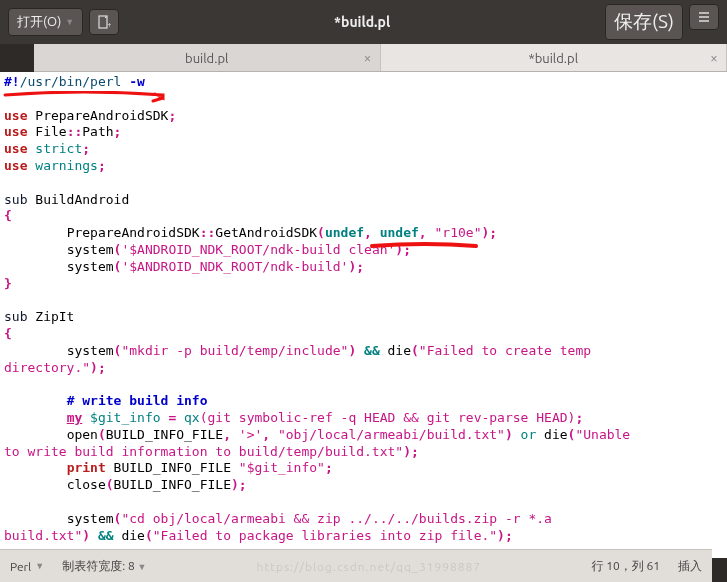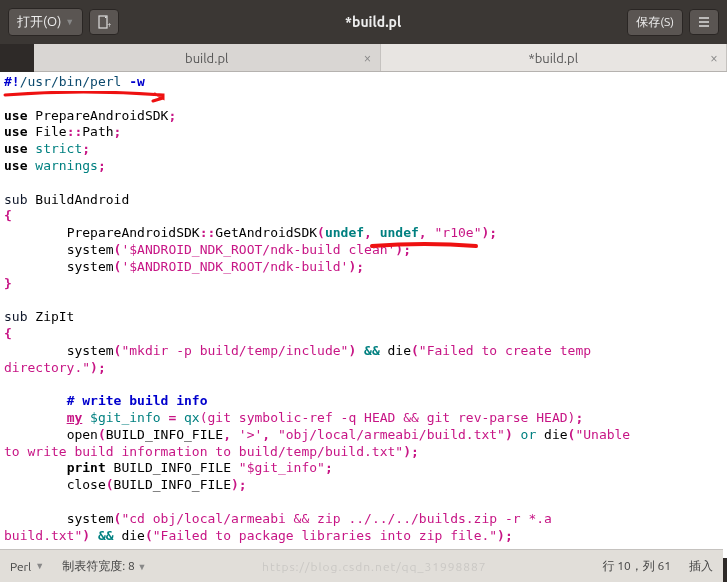--- a/index.html
+++ b/index.html
@@ -5,45 +5,45 @@
 * { margin:0; padding:0; box-sizing:border-box; }
 body { font-family:"Ubuntu",sans-serif; background:#2e2a28; width:727px; height:582px; overflow:hidden; position:relative; }
 .titlebar { background:#3b3734; height:44px; display:flex; align-items:center; color:#ddd; font-size:13px; }
 .tb-left { display:flex; gap:6px; align-items:center; padding-left:8px; }
 .btn-open { background:#5a5552; border:1px solid #2a2624; border-radius:4px; padding:4px 8px; color:#eee; display:flex; align-items:center; gap:4px; font-size:13px; }
 .icon-btn { background:#5a5552; border:1px solid #2a2624; border-radius:4px; width:30px; height:26px; display:flex; align-items:center; justify-content:center; color:#eee; }
 .tb-center { flex:1; text-align:center; line-height:1.2; }
 .tb-title { font-weight:bold; color:#eee; font-size:14px; }
 .tb-path { color:#aaa; font-size:11px; }
 .tb-right { display:flex; gap:6px; padding-right:8px; }
-.btn-save { background:#5a5552; border:1px solid #2a2624; border-radius:4px; padding:4px 8px; color:#eee; font-size:12px; }
+.btn-save { background:#5a5552; border:1px solid #2a2624; border-radius:4px; padding:4px 8px; color:#eee; font-size:19px; }
 .tabs { height:28px; background:#d9d6d3; display:flex; border-bottom:1px solid #b5b2af;margin-left:34px; }
 .tab { flex:1; display:flex; align-items:center; justify-content:center; position:relative; font-size:13px; color:#555; border-right:1px solid #c5c2bf; }
 .tab.active { background:#e8e5e2; }
 .tab-close { position:absolute; right:8px; color:#888; font-size:14px; }
 .editor { background:#fff; height:486px; overflow:hidden; padding:2px 4px; font-family:"DejaVu Sans Mono",monospace; font-size:13px; line-height:16.8px; white-space:pre; color:#000; position:relative; }
 .kw-she1 { color:#0000cd; font-weight:bold; }
 .kw-she2 { color:#0c4a6e; font-weight:normal; }
 .kw-flag { color:#0000cd; font-weight:bold; }
-.kw-use { color:#000000; font-weight:bold; }
+.kw-use { color:#b91c1c; font-weight:bold; }
 .kw-mod { color:#008080; }
 .kw-sub { color:#0f172a; font-weight:normal; }
 .kw-name { color:#000; }
 .kw-und { color:#008080;font-weight:bold; }
 .kw-str { color:#c71585; }
 .kw-and { color:#008080; font-weight:bold; }
 .kw-cmt { color:#0000cd; font-weight:bold; }
 .kw-my { color:#c71585; font-weight:bold;text-decoration:underline; }
 .kw-var { color:#008080; }
 .kw-qx { color:#008080; }
 .kw-or { color:#008080; font-weight:normal; }
 .kw-op { color:#c71585; font-weight:bold; }
 .ann1 { position:absolute; left:3px; top:19px; }
 .ann2 { position:absolute; left:370px; top:170px; }
-.statusbar { position:absolute; bottom:0; left:0; right:4px; height:24px; background:#e1ded9; border-top:1px solid #c5c2bf; display:flex; align-items:center; font-size:12px; color:#444; padding:16px 10px; gap:18px; }
+.statusbar { position:absolute; bottom:0; left:0; right:15px; height:24px; background:#e1ded9; border-top:1px solid #c5c2bf; display:flex; align-items:center; font-size:12px; color:#444; padding:16px 10px; gap:18px; }
 .sb-lang { display:flex; align-items:center; gap:4px; }
 .sb-spacer { flex:1; text-align:center; color:#bbb; font-size:11px; letter-spacing:1px; }
 .watermark { color:rgba(150,150,150,.3); font-size:12px; }
 .caret { color:#888; font-size:9px; }
 </style>
 </head>
 <body>
 
 <div class="titlebar">
   <div class="tb-left">

